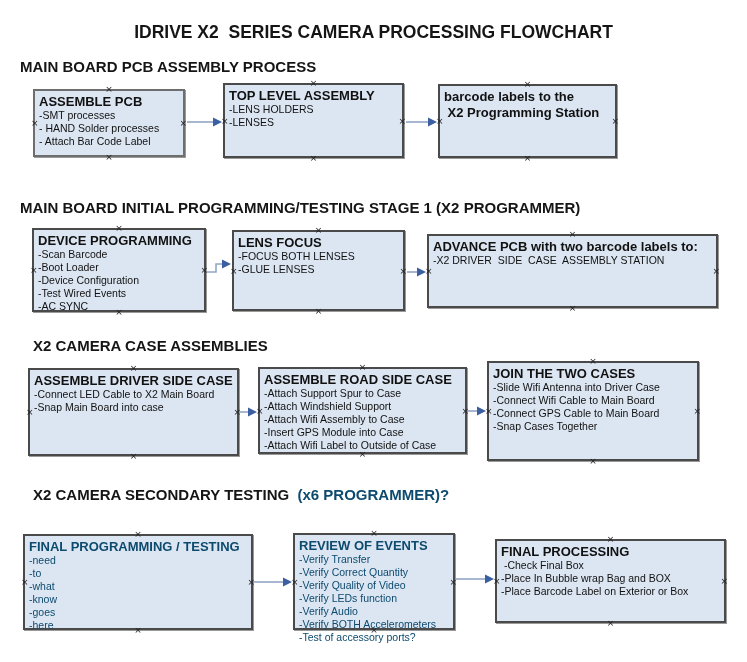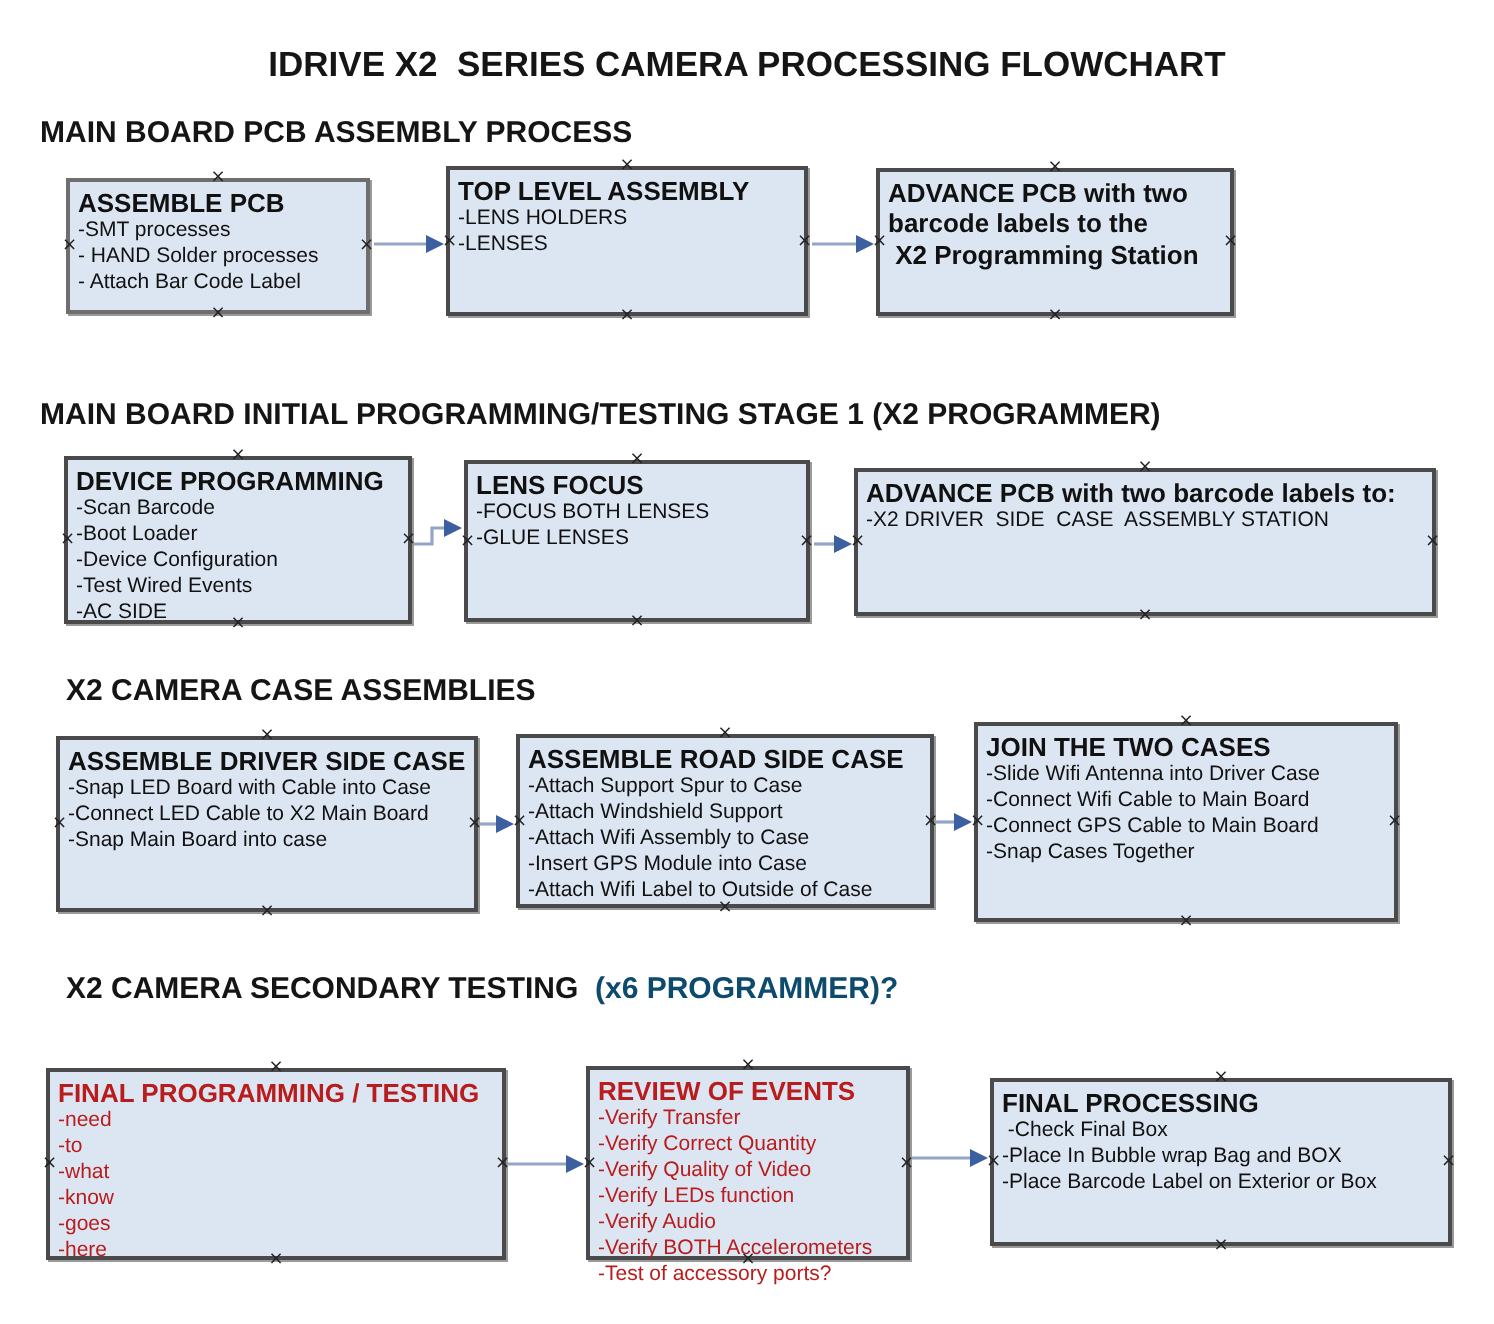--- a/index.html
+++ b/index.html
@@ -16,21 +16,21 @@
   }
   .section-heading .red-part{color:#0c4a6e;}
   .flowbox{
     position:absolute;box-sizing:border-box;background:#dce6f2;
     border:2px solid #4a4a4a;box-shadow:1px 1px 0 #9a9a9a;
     padding:3px 2px 2px 4px;
   }
   .box-title{font-size:13px;font-weight:bold;line-height:15px;white-space:pre;}
   .box-line{font-size:10.5px;line-height:13px;white-space:pre;}
   .bold-lines .box-line{font-size:13px;font-weight:bold;line-height:16px;}
-  .red-box .box-title,.red-box .box-line{color:#b91c1c;}
+  .red-box .box-title,.red-box .box-line{color:#0c4a6e;}
   .handle{
     position:absolute;font-size:9px;line-height:6px;color:#222;
     font-family:"DejaVu Sans",sans-serif;pointer-events:none;
   }
   .handle-t{top:-5px;left:50%;transform:translateX(-50%);}
   .handle-b{bottom:-5px;left:50%;transform:translateX(-50%);}
   .handle-l{left:-4px;top:50%;transform:translateY(-50%);}
   .handle-r{right:-4px;top:50%;transform:translateY(-50%);}
   #arrow-layer{position:absolute;left:0;top:0;width:747px;height:662px;pointer-events:none;}
   .arrow-line{stroke:#92a5c6;stroke-width:1.6;fill:none;}
@@ -64,41 +64,40 @@
         <div class="box-line">-LENS HOLDERS</div>
         <div class="box-line">-LENSES</div>
       </div>
   <span class="handle handle-t">×</span>
       <span class="handle handle-b">×</span>
       <span class="handle handle-l">×</span>
       <span class="handle handle-r">×</span>
     </div>
 
   <div class="flowbox bold-lines" style="left:438px;top:84px;width:179px;height:74px;">
-    <div class="box-title">ADVANCE PCB with two</div>
     <div class="box-lines">
         <div class="box-line">barcode labels to the</div>
         <div class="box-line"> X2 Programming Station</div>
       </div>
   <span class="handle handle-t">×</span>
       <span class="handle handle-b">×</span>
       <span class="handle handle-l">×</span>
       <span class="handle handle-r">×</span>
     </div>
 
   <div class="section-heading" style="left:20px;top:199px;"><span>MAIN BOARD INITIAL PROGRAMMING/TESTING STAGE 1 (X2 PROGRAMMER)</span><span class="red-part"></span></div>
 
   <div class="flowbox" style="left:32px;top:228px;width:174px;height:84px;">
     <div class="box-title">DEVICE PROGRAMMING</div>
     <div class="box-lines">
         <div class="box-line">-Scan Barcode</div>
         <div class="box-line">-Boot Loader</div>
         <div class="box-line">-Device Configuration</div>
         <div class="box-line">-Test Wired Events</div>
-        <div class="box-line">-AC SIDE</div>
+        <div class="box-line">-AC SYNC</div>
       </div>
   <span class="handle handle-t">×</span>
       <span class="handle handle-b">×</span>
       <span class="handle handle-l">×</span>
       <span class="handle handle-r">×</span>
     </div>
 
   <div class="flowbox" style="left:232px;top:230px;width:173px;height:81px;">
     <div class="box-title">LENS FOCUS</div>
     <div class="box-lines">
@@ -120,21 +119,20 @@
       <span class="handle handle-b">×</span>
       <span class="handle handle-l">×</span>
       <span class="handle handle-r">×</span>
     </div>
 
   <div class="section-heading" style="left:33px;top:337px;"><span>X2 CAMERA CASE ASSEMBLIES</span><span class="red-part"></span></div>
 
   <div class="flowbox" style="left:28px;top:368px;width:211px;height:88px;">
     <div class="box-title">ASSEMBLE DRIVER SIDE CASE</div>
     <div class="box-lines">
-        <div class="box-line">-Snap LED Board with Cable into Case</div>
         <div class="box-line">-Connect LED Cable to X2 Main Board</div>
         <div class="box-line">-Snap Main Board into case</div>
       </div>
   <span class="handle handle-t">×</span>
       <span class="handle handle-b">×</span>
       <span class="handle handle-l">×</span>
       <span class="handle handle-r">×</span>
     </div>
 
   <div class="flowbox" style="left:258px;top:367px;width:209px;height:87px;">

